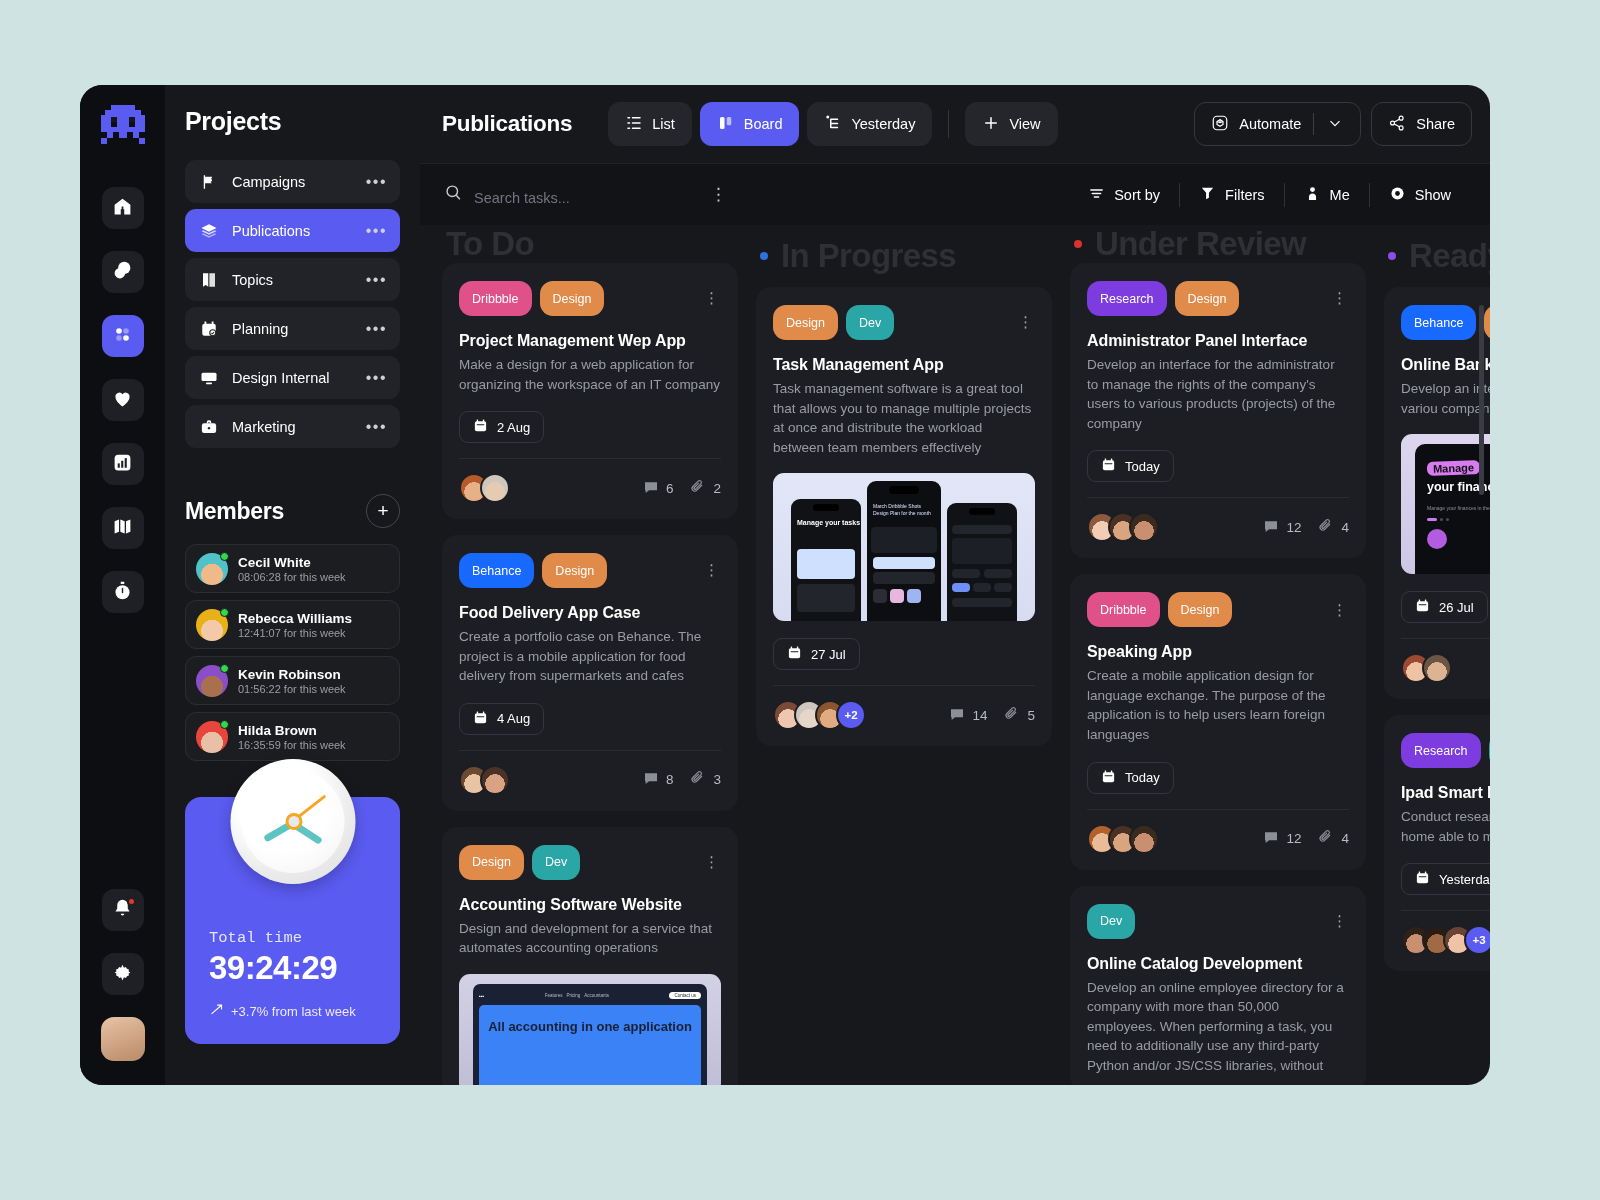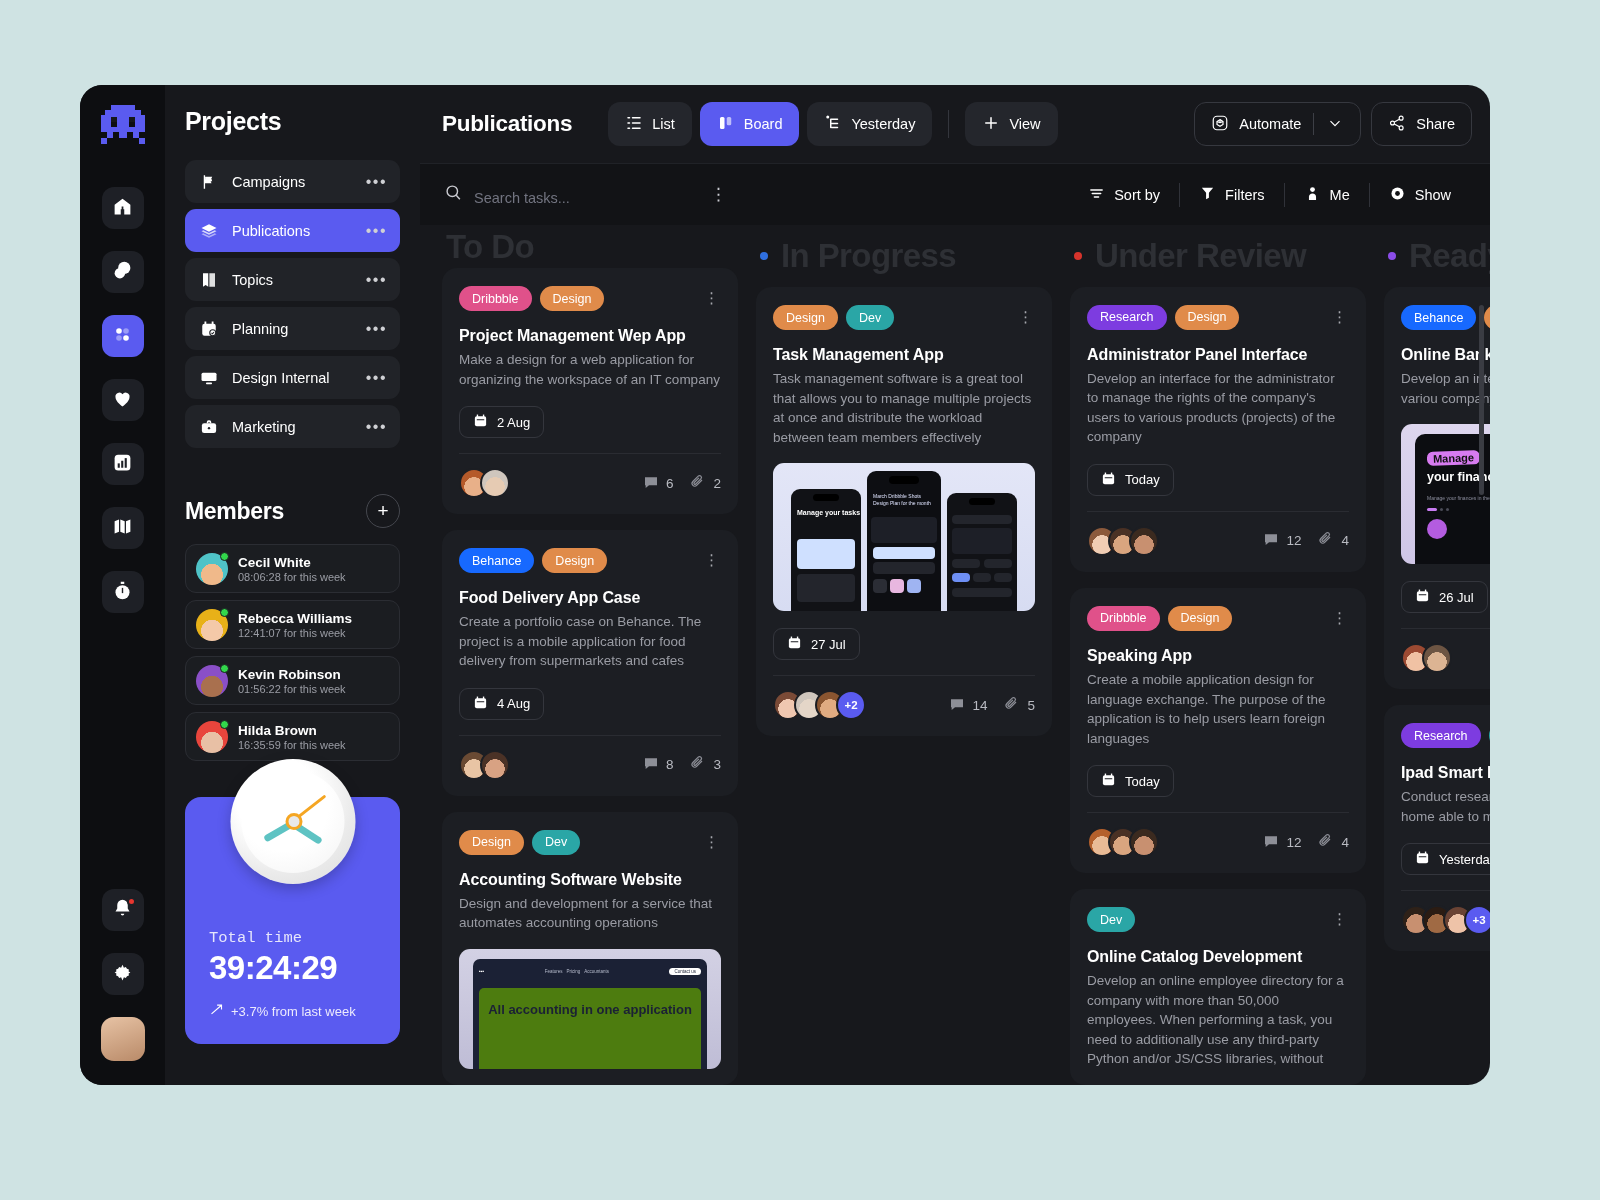--- a/index.html
+++ b/index.html
@@ -196,21 +196,21 @@
   .col-title { font-size: 33px; font-weight: 600; color: #2e3035; letter-spacing: -0.6px; white-space: nowrap;}
   .col-dot { width: 8px; height: 8px; border-radius: 50%; flex: none;}
   .col-body { display: flex; flex-direction: column; gap: 16px; }
 
   .card {
     background: #1c1e23; border-radius: 15px;
     padding: 18px 17px 16px 17px;
   }
   .tags { display: flex; gap: 8px; align-items: center; }
   .tag {
-    height: 25px; border-radius: 13px; padding: 0 13px;
+    height: 35px; border-radius: 13px; padding: 0 13px;
     display: flex; align-items: center;
     font-size: 12.5px; color: #fff; font-weight: 500;
   }
   .card-menu { margin-left: auto; color: #a5a7ad; font-size: 15px; line-height: 4.5px; cursor: pointer; padding: 4px 2px;}
   .card-title { font-size: 16px; font-weight: 700; color: #fff; margin-top: 16px; letter-spacing: -0.1px;}
   .card-desc { font-size: 13.5px; line-height: 1.45; color: #9a9ca4; margin-top: 5px; }
   .thumb { margin-top: 16px; border-radius: 11px; overflow: hidden; height: 148px; position: relative;}
   .date-chip {
     margin-top: 17px; height: 32px; width: fit-content;
     border: 1px solid #34363d; border-radius: 9px;
@@ -244,21 +244,21 @@
   .p1 { width: 70px; height: 122px; }
   .p2 { width: 74px; height: 140px; background: #0d0e12;}
   .p3 { width: 70px; height: 118px; }
   .notch { position:absolute; left:50%; transform:translateX(-50%); top:5px; width:26px; height:7px; border-radius:4px; background:#000;}
   .ptxt { position: absolute; left: 6px; top: 20px; font-size: 7px; color: #fff; font-weight: 700; line-height: 1.25;}
   .pblock { position: absolute; border-radius: 4px; }
 
   .art-tablet { background: linear-gradient(180deg,#d3d1e4,#bfbdd6); width: 100%; height: 100%; padding: 10px 14px 0 14px;}
   .tablet-screen { background: #1b2135; border-radius: 7px 7px 0 0; height: 100%; padding: 7px 6px 0 6px;}
   .tablet-nav { display: flex; align-items: center; gap: 4px; height: 10px;}
-  .tablet-body { background: #4d7c0f; border-radius: 5px 5px 0 0; height: calc(100% - 14px); margin-top: 12px; display:flex; align-items:flex-start; justify-content:center; padding-top: 14px;}
+  .tablet-body { background: #3b82f6; border-radius: 5px 5px 0 0; height: calc(100% - 14px); margin-top: 4px; display:flex; align-items:flex-start; justify-content:center; padding-top: 14px;}
   .tablet-h { font-size: 13px; font-weight: 700; color: #1b2135; text-align: center; line-height: 1.25;}
 
   .art-bank { background: linear-gradient(180deg,#ddd6ee,#cfc6e6); width:100%; height:100%; padding-left: 14px; padding-top: 10px;}
   .bank-phone { background:#0c0d11; border-radius: 10px 0 0 0; height: 100%; padding: 14px 10px 0 12px;}
   .badge-manage { display:inline-block; background:#d77bf0; color:#111; font-size:11px; font-weight:700; border-radius:6px; padding:1px 6px; transform: rotate(-2deg);}
   .bank-h { color:#fff; font-size:12.5px; font-weight:700; line-height:1.3; margin-top:3px;}
   .bank-sub { color:#8e90a0; font-size:5px; line-height:1.4; margin-top: 10px;}
   .bank-dots { display:flex; gap:3px; margin-top:6px; align-items:center;}
   .bank-dots i { display:block; width:10px; height:3px; border-radius:2px; background:#c77bf0;}
   .bank-dots i.sm { width:3px; background:#4a4b57;}

